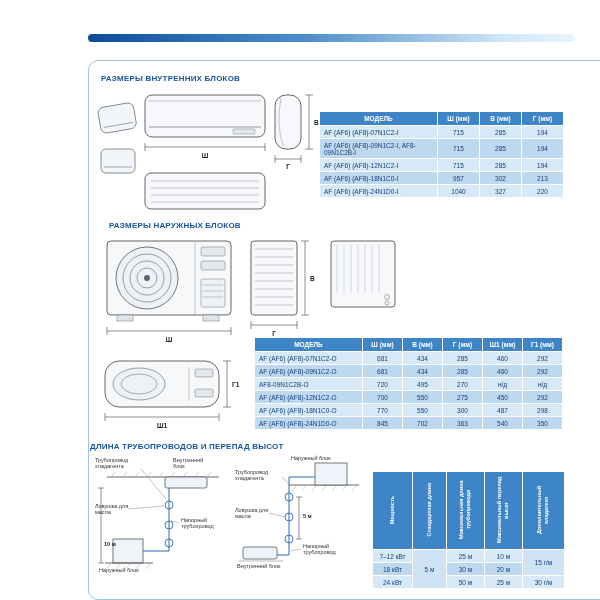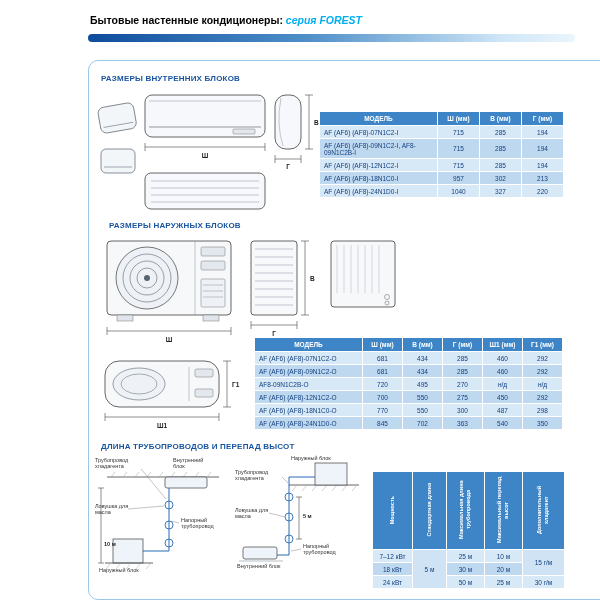--- a/index.html
+++ b/index.html
@@ -37,23 +37,20 @@
   .dim-label { position:absolute; font-size:5.5px; color:#222; font-weight:bold; }
 
   svg text { font-family:"Liberation Sans",sans-serif; }
   .dimtxt { font-size:6.5px; font-weight:bold; fill:#222; }
 </style>
 </head>
 <body>
 
 <div class="page">
 
-  <div class="title">
-    <span>Бытовые настенные кондиционеры: </span><span class="accent">серия FOREST</span>
-  </div>
 
   <div class="grad-bar"></div>
 
   <div class="content">
 
     <div class="sec-h abs" style="left:12px;top:13px;">РАЗМЕРЫ ВНУТРЕННИХ БЛОКОВ</div>
 
     <svg class="abs" style="left:6px;top:26px;" width="230" height="140" viewBox="0 0 230 140">
 
       <g transform="rotate(-10 22 30)">
@@ -307,21 +304,21 @@
           <td class="model">AF (AF6) (AF8)-24N1D0-O</td>
           <td>845</td>
           <td>702</td>
           <td>363</td>
           <td>540</td>
           <td>350</td>
         </tr>
       </tbody>
     </table>
 
-    <div class="sec-h abs" style="left:12px;top:381px;">ДЛИНА ТРУБОПРОВОДОВ И ПЕРЕПАД ВЫСОТ</div>
+    <div class="sec-h abs" style="left:1px;top:381px;">ДЛИНА ТРУБОПРОВОДОВ И ПЕРЕПАД ВЫСОТ</div>
 
     <div class="diag" style="left:4px;top:394px;width:270px;height:142px;">
       <svg width="270" height="142" viewBox="0 0 270 142">
 
         <g>
           <path d="M14,22 H126" stroke="#555" stroke-width="0.9" fill="none"></path>
           <path d="M18,22 l4,-5 M30,22 l4,-5 M42,22 l4,-5 M54,22 l4,-5 M66,22 l4,-5 M78,22 l4,-5 M90,22 l4,-5 M102,22 l4,-5 M114,22 l4,-5" stroke="#9aa2aa" stroke-width="0.5"></path>
           <rect x="72" y="22" width="42" height="11" rx="2" fill="#eef4fa" stroke="#555" stroke-width="0.8"></rect>
           <path d="M76,33 V96" stroke="#2a6db5" stroke-width="1" fill="none"></path>
           <circle cx="76" cy="50" r="4" fill="none" stroke="#2a6db5" stroke-width="0.9"></circle>

